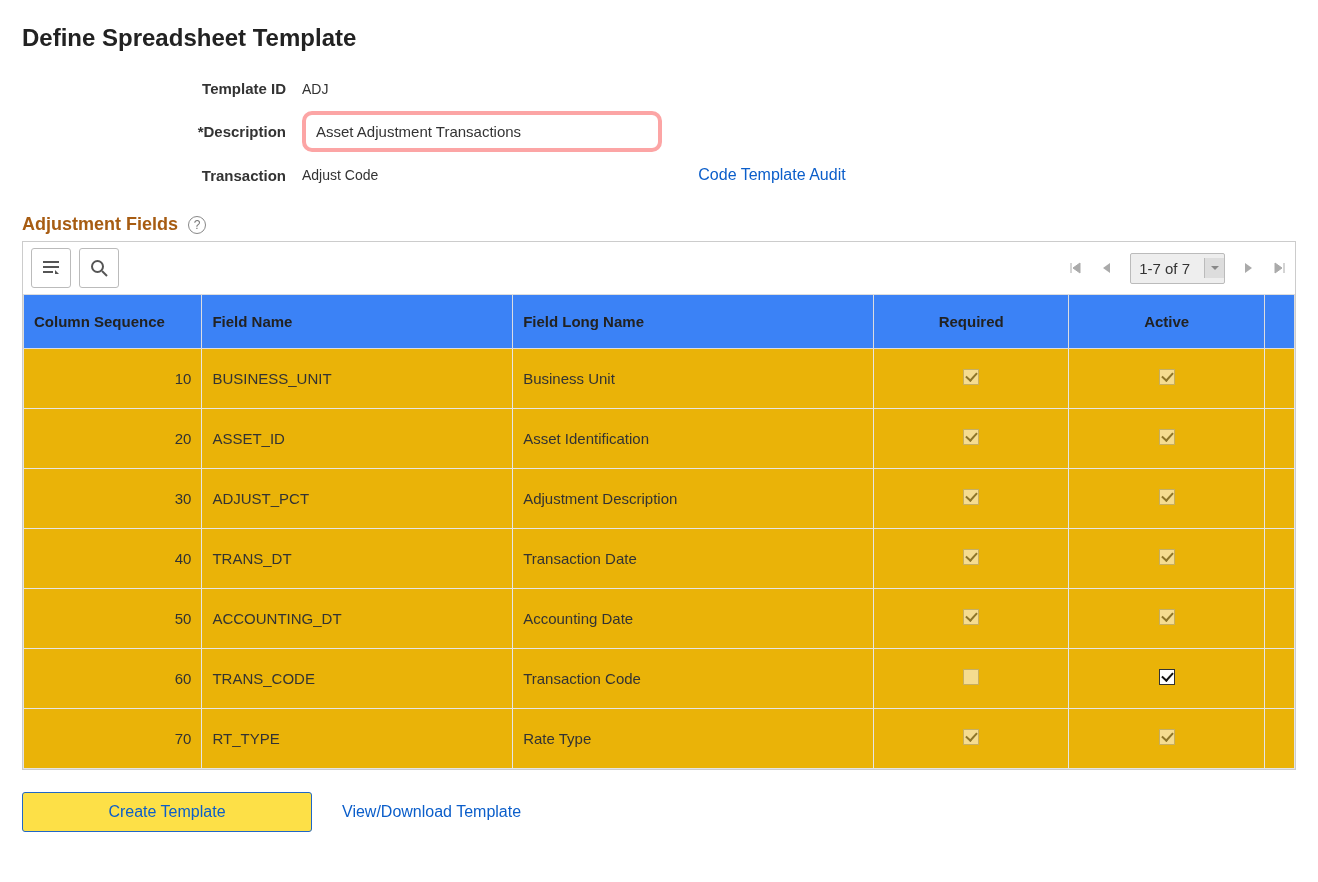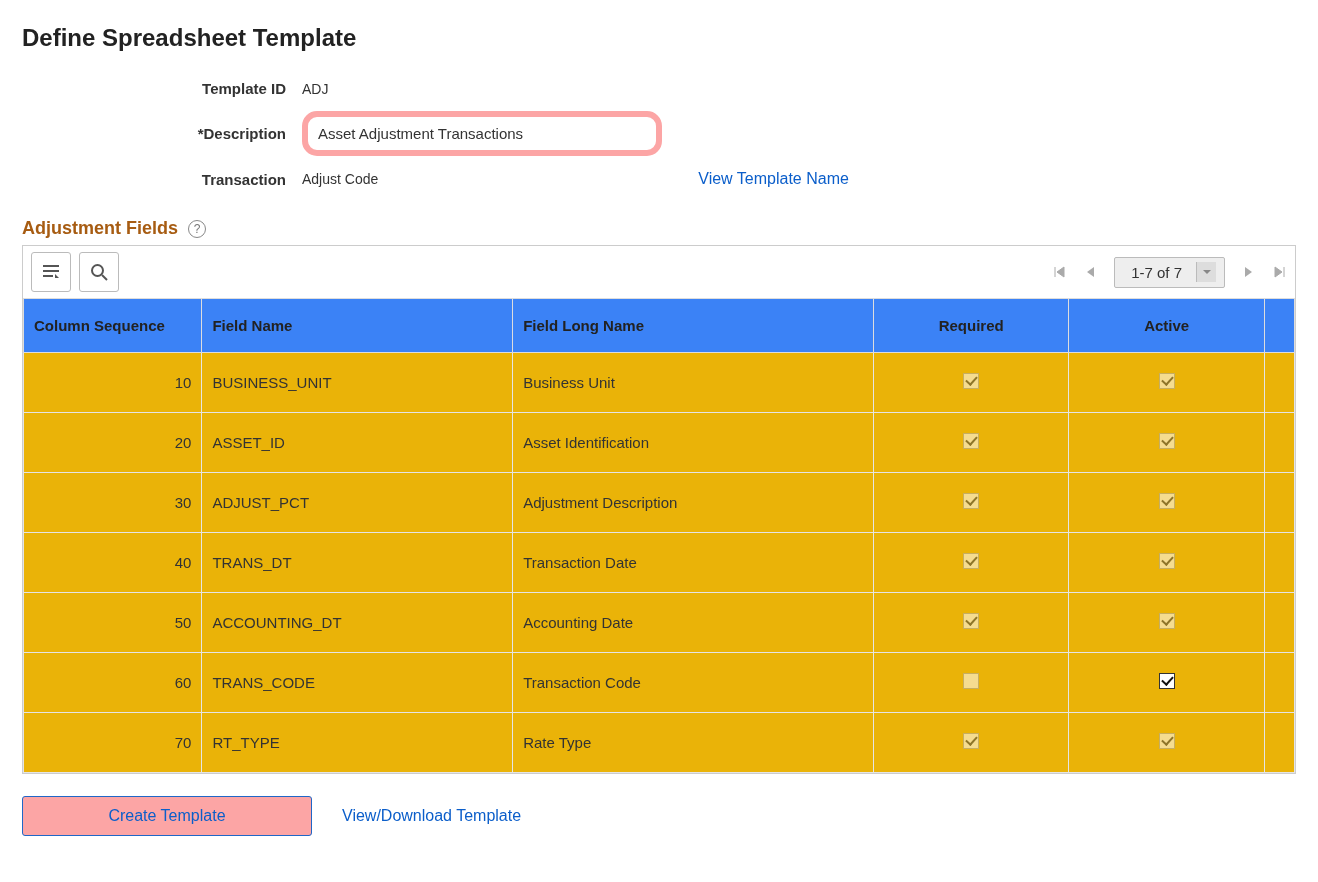--- a/index.html
+++ b/index.html
@@ -35,22 +35,22 @@
     padding-right: 16px;
     font-size: 15px;
   }
   .form-value {
     font-size: 14px;
     color: #333;
   }
   .text-input {
     font-size: 15px;
     padding: 8px 10px;
-    border: 6px solid #fca5a5;
-    border-radius: 15px;
+    border: 4px solid #fca5a5;
+    border-radius: 10px;
     width: 360px;
     color: #333;
   }
   .audit-link-wrap {
     margin-left: 320px;
   }
   .link {
     color: #0b5eca;
     text-decoration: none;
     font-size: 16px;
@@ -109,21 +109,21 @@
   }
   .nav-icon {
     color: #999;
     cursor: pointer;
     display: inline-flex;
     align-items: center;
   }
   .page-chip {
     border: 1px solid #bbb;
     background: #eee;
-    padding: 6px 16px;
+    padding: 6px 8px;
     display: inline-flex;
     align-items: center;
     gap: 10px;
     border-radius: 2px;
   }
   .page-caret {
     width: 20px;
     height: 20px;
     border-left: 1px solid #bbb;
     display: inline-flex;
@@ -186,21 +186,21 @@
   .chk.enabled.checked::after { border-color: #111; }
   .footer-actions {
     display: flex;
     align-items: center;
     gap: 30px;
     margin-top: 22px;
   }
   .btn {
     border: 1px solid #2067c7;
     color: #0b5eca;
-    background: #fca5a5;
+    background: #fde047;
     padding: 10px 40px;
     font-size: 16px;
     border-radius: 3px;
     cursor: pointer;
     min-width: 290px;
     text-align: center;
   }
   .footer-spacer { flex: 1; }
 </style>
 </head>
@@ -214,21 +214,21 @@
     <div class="form-value">ADJ</div>
   </div>
   <div class="form-row">
     <div class="form-label">*Description</div>
     <input type="text" class="text-input" value="Asset Adjustment Transactions" style="">
   </div>
   <div class="form-row">
     <div class="form-label">Transaction</div>
     <div class="form-value">Adjust Code</div>
     <div class="audit-link-wrap">
-      <a class="link">View Template Name</a>
+      <a class="link">Code Template Audit</a>
     </div>
   </div>
 </div>
 
 <div class="section-header">
   <span class="section-title">Adjustment Fields</span>
   <span class="help-icon">?</span>
 </div>
 
 <div class="grid-wrap">

